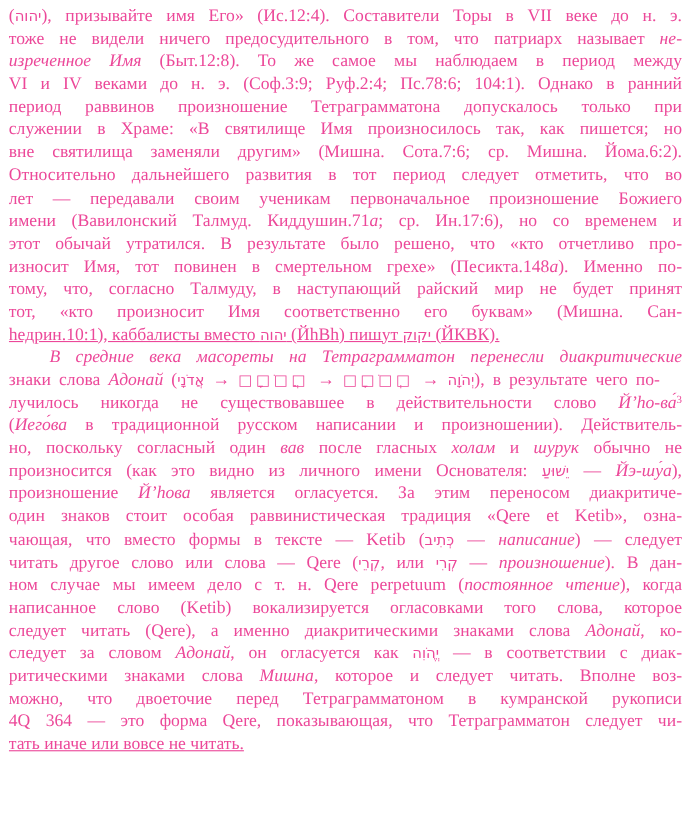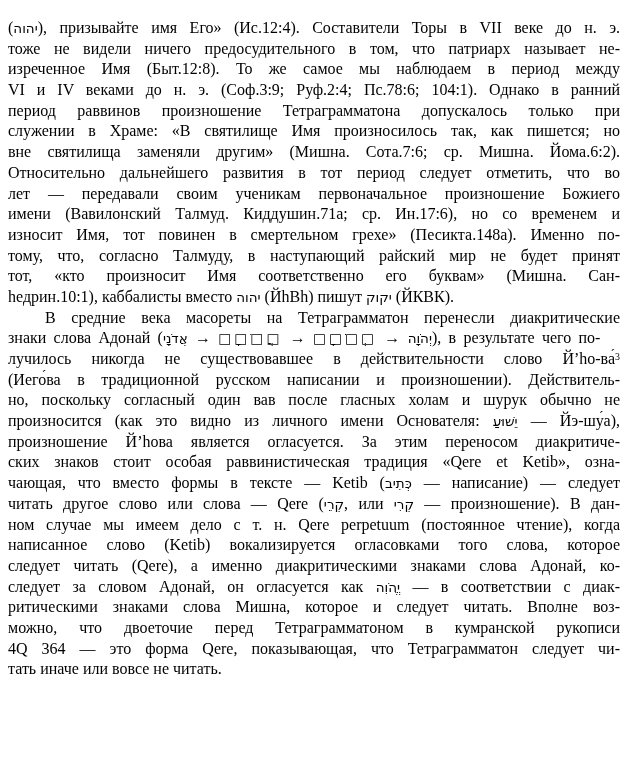--- a/index.html
+++ b/index.html
@@ -9,42 +9,44 @@
   }
   body {
     width: 628px;
     height: 760px;
     overflow: hidden;
   }
   .page {
     box-sizing: border-box;
     width: 628px;
     height: 760px;
-    padding: 18px 8px 0 8px;
+    padding: 5px 8px 0 8px;
     font-family: "Liberation Serif", serif;
     font-size: 16px;
     line-height: 20.7px;
-    color: #000000;
+    color: #ec4899;
     background: #ffffff;
   }
   .line {
     height: 20.7px;
     overflow: hidden;
     text-align: justify;
     text-align-last: justify;
     white-space: normal;
   }
   .line.last {
     text-align: left;
     text-align-last: left;
+    text-decoration: underline;
   }
   .line.indent {
     text-indent: 37px;
+    font-style: italic;
   }
-  .i { }
+  .i { font-style: italic; }
   .h {
     font-family: "DejaVu Sans", sans-serif;
     font-size: 13.5px;
     direction: rtl;
     unicode-bidi: isolate;
   }
   .s {
     font-size: 62%;
     position: relative;
     top: -0.45em;
@@ -57,32 +59,33 @@
     <div class="line"><span>(</span><span class="h">יהוה</span><span>), призывайте имя Его» (Ис.12:4). Составители Торы в VII веке до н. э.</span></div>
     <div class="line"><span>тоже не видели ничего предосудительного в том, что патриарх называет </span><span class="i">не-</span></div>
     <div class="line"><span class="i">изреченное Имя</span><span> (Быт.12:8). То же самое мы наблюдаем в период между</span></div>
     <div class="line"><span>VI и IV веками до н. э. (Соф.3:9; Руф.2:4; Пс.78:6; 104:1). Однако в ранний</span></div>
     <div class="line"><span>период раввинов произношение Тетраграмматона допускалось только при</span></div>
     <div class="line"><span>служении в Храме: «В святилище Имя произносилось так, как пишется; но</span></div>
     <div class="line"><span>вне святилища заменяли другим» (Мишна. Сота.7:6; ср. Мишна. Йома.6:2).</span></div>
     <div class="line"><span>Относительно дальнейшего развития в тот период следует отметить, что во</span></div>
     <div class="line"><span>лет — передавали своим ученикам первоначальное произношение Божиего</span></div>
     <div class="line"><span>имени (Вавилонский Талмуд. Киддушин.71</span><span class="i">а</span><span>; ср. Ин.17:6), но со временем и</span></div>
+    <div class="line"><span>этот обычай утратился. В результате было решено, что «кто отчетливо про-</span></div>
     <div class="line"><span>износит Имя, тот повинен в смертельном грехе» (Песикта.148</span><span class="i">а</span><span>). Именно по-</span></div>
     <div class="line"><span>тому, что, согласно Талмуду, в наступающий райский мир не будет принят</span></div>
     <div class="line"><span>тот, «кто произносит Имя соответственно его буквам» (Мишна. Сан-</span></div>
     <div class="line last"><span>hедрин.10:1), каббалисты вместо </span><span class="h">יהוה</span><span> (ЙhВh) пишут </span><span class="h">יקוק</span><span> (ЙКВК).</span></div>
     <div class="line indent"><span>В средние века масореты на Тетраграмматон перенесли диакритические</span></div>
     <div class="line"><span>знаки слова </span><span class="i">Адонай</span><span> (</span><span class="h">אֲדֹנָי</span><span> → </span><span class="h">□ֲ□ֹ□ָ□</span><span> → </span><span class="h">□ְ□ֹ□ָ□</span><span> → </span><span class="h">יְהֹוָה</span><span>), в результате чего по-</span></div>
     <div class="line"><span>лучилось никогда не существовавшее в действительности слово </span><span class="i">Й’hо-ва́</span><span class="s">3</span></div>
     <div class="line"><span>(</span><span class="i">Иего́ва</span><span> в традиционной русском написании и произношении). Действитель-</span></div>
     <div class="line"><span>но, поскольку согласный один </span><span class="i">вав</span><span> после гласных </span><span class="i">холам</span><span> и </span><span class="i">шурук</span><span> обычно не</span></div>
     <div class="line"><span>произносится (как это видно из личного имени Основателя: </span><span class="h">יֵשׁוּעַ</span><span> — </span><span class="i">Йэ-шу́а</span><span>),</span></div>
     <div class="line"><span>произношение </span><span class="i">Й’hова</span><span> является огласуется. За этим переносом диакритиче-</span></div>
-    <div class="line"><span>ских знаков стоит особая раввинистическая традиция «Qere et Ketib», озна-</span></div>
+    <div class="line"><span>один знаков стоит особая раввинистическая традиция «Qere et Ketib», озна-</span></div>
     <div class="line"><span>чающая, что вместо формы в тексте — Ketib (</span><span class="h">כְּתִיב</span><span> — </span><span class="i">написание</span><span>) — следует</span></div>
     <div class="line"><span>читать другое слово или слова — Qere (</span><span class="h">קְרֵי</span><span>, или </span><span class="h">קְרִי</span><span> — </span><span class="i">произношение</span><span>). В дан-</span></div>
     <div class="line"><span>ном случае мы имеем дело с т. н. Qere perpetuum (</span><span class="i">постоянное чтение</span><span>), когда</span></div>
     <div class="line"><span>написанное слово (Ketib) вокализируется огласовками того слова, которое</span></div>
     <div class="line"><span>следует читать (Qere), а именно диакритическими знаками слова </span><span class="i">Адонай</span><span>, ко-</span></div>
     <div class="line"><span>следует за словом </span><span class="i">Адонай</span><span>, он огласуется как </span><span class="h">יֱהֹוִה</span><span> — в соответствии с диак-</span></div>
     <div class="line"><span>ритическими знаками слова </span><span class="i">Мишна</span><span>, которое и следует читать. Вполне воз-</span></div>
     <div class="line"><span>можно, что двоеточие перед Тетраграмматоном в кумранской рукописи</span></div>
     <div class="line"><span>4Q 364 — это форма Qere, показывающая, что Тетраграмматон следует чи-</span></div>
     <div class="line last"><span>тать иначе или вовсе не читать.</span></div>

